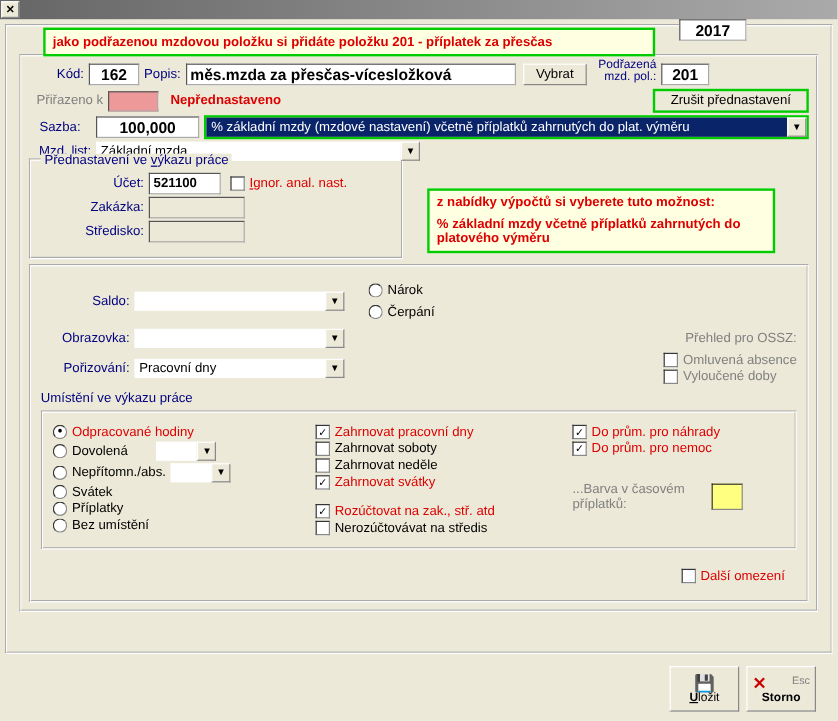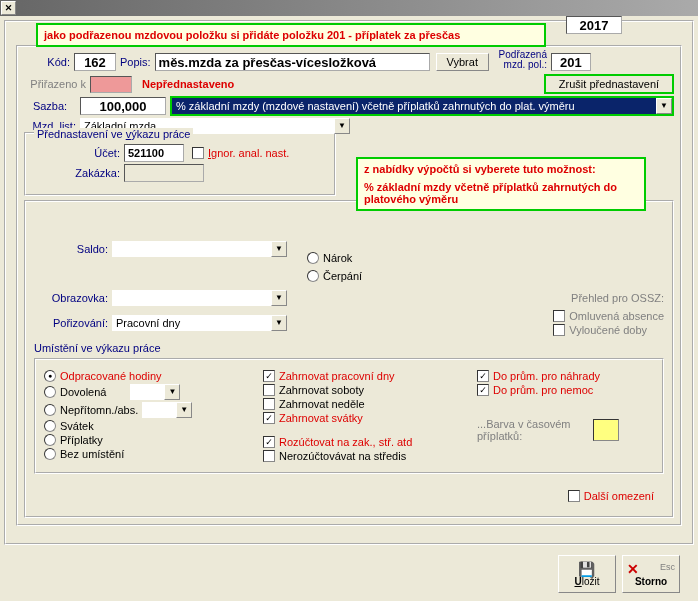--- a/index.html
+++ b/index.html
@@ -267,32 +267,36 @@
             <span>521100</span>
           </div>
         <div style="width:8px;"></div>
         <div class="chk"></div>
         <span class="lbl" style="color:#d00; font-weight:normal;"><u>I</u>gnor. anal. nast.</span>
       </div>
       <div class="row">
         <span class="lbl" style="width:90px;">Zakázka:</span>
         <div class="field" style="width:80px; background:#ece9d8;"></div>
       </div>
+      <div class="row">
+        <span class="lbl" style="width:90px;">Středisko:</span>
+        <div class="field" style="width:80px; background:#ece9d8;"></div>
+      </div>
     </div>
 
     <div class="fieldset" style="padding-top:10px;">
 
       <div class="row">
         <span class="lbl" style="width:78px;">Saldo:</span>
         <div class="dropdown" style="width:175px;">
           <div class="dd-field white"></div>
           <div class="dd-btn">▼</div>
         </div>
         <div style="width:20px;"></div>
-        <div style="display:flex; flex-direction:column; gap:2px;margin-top:36px;">
+        <div style="display:flex; flex-direction:column; gap:2px;">
           <div class="radio-row">
               <div class="rad"></div>
               <span>Nárok</span>
             </div>
           <div class="radio-row">
               <div class="rad"></div>
               <span>Čerpání</span>
             </div>
         </div>
       </div>

